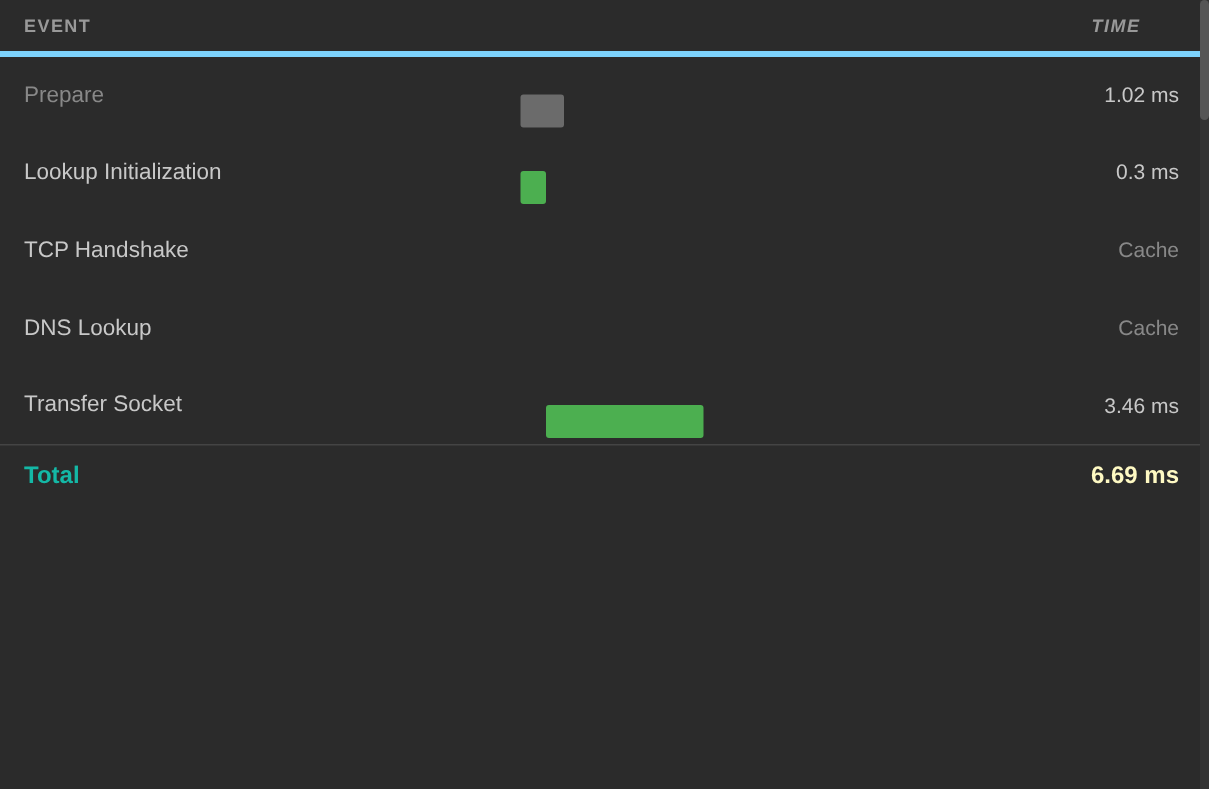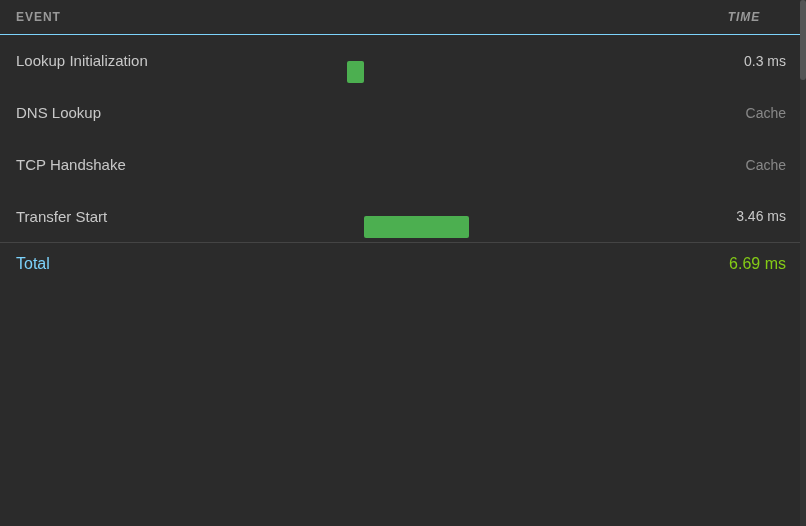--- a/index.html
+++ b/index.html
@@ -20,21 +20,21 @@
       position: relative;
       overflow: hidden;
     }
 
     .table {
       width: 100%;
       border-collapse: collapse;
     }
 
     .header-row {
-      border-bottom: 1px solid #7dd3fc;
+      border-bottom: 4px solid #7dd3fc;
     }
 
     .header-row th {
       padding: 10px 16px;
       font-size: 12px;
       font-weight: 600;
       letter-spacing: 0.08em;
       color: #999;
       text-transform: uppercase;
     }
@@ -137,46 +137,53 @@
 
   <table class="table">
     <thead>
       <tr class="header-row">
         <th class="header-event">EVENT</th>
         <th class="header-bar"></th>
         <th class="header-time">TIME</th>
       </tr>
     </thead>
     <tbody id="timing-body">
+    <tr class="data-row">
+          <td class="event-name dimmed">Prepare</td>
+          <td class="bar-cell" style="position: relative; min-width: 420px;">
+            <div class="bar bar-gray" style="left: 147px; width: 29.4px;"></div>
+          </td>
+          <td class="time-value">1.02 ms</td>
+        </tr>
         <tr class="data-row">
           <td class="event-name">Lookup Initialization</td>
           <td class="bar-cell" style="position: relative; min-width: 420px;">
             <div class="bar bar-green" style="left: 147px; width: 16.8px;"></div>
           </td>
           <td class="time-value">0.3 ms</td>
         </tr>
         <tr class="data-row">
+          <td class="event-name">TCP Handshake</td>
+          <td class="bar-cell" style="position: relative; min-width: 420px;"></td>
+          <td class="time-value dimmed">Cache</td>
+        </tr>
+        <tr class="data-row">
           <td class="event-name">DNS Lookup</td>
           <td class="bar-cell" style="position: relative; min-width: 420px;"></td>
           <td class="time-value dimmed">Cache</td>
         </tr>
         <tr class="data-row">
-          <td class="event-name">TCP Handshake</td>
-          <td class="bar-cell" style="position: relative; min-width: 420px;"></td>
-          <td class="time-value dimmed">Cache</td>
-        </tr>
-        <tr class="data-row">
-          <td class="event-name">Transfer Start</td>
+          <td class="event-name">Transfer Socket</td>
           <td class="bar-cell" style="position: relative; min-width: 420px;">
             <div class="bar bar-green" style="left: 163.8px; width: 105px;"></div>
           </td>
           <td class="time-value">3.46 ms</td>
         </tr>
       </tbody>
     <tfoot>
       <tr class="total-row">
-        <td style="font-size:16px; color:#7dd3fc; font-weight:400;">Total</td>
+        <td style="font-size:16px; color:#14b8a6; font-weight:700;">Total</td>
         <td></td>
-        <td style="text-align:right; font-size:16px; color:#84cc16; font-weight:400; padding-right:20px;">6.69 ms</td>
+        <td style="text-align:right; font-size:16px; color:#fef9c3; font-weight:700; padding-right:20px;">6.69 ms</td>
       </tr>
     </tfoot>
   </table>
 </div>
 
 </body></html>

